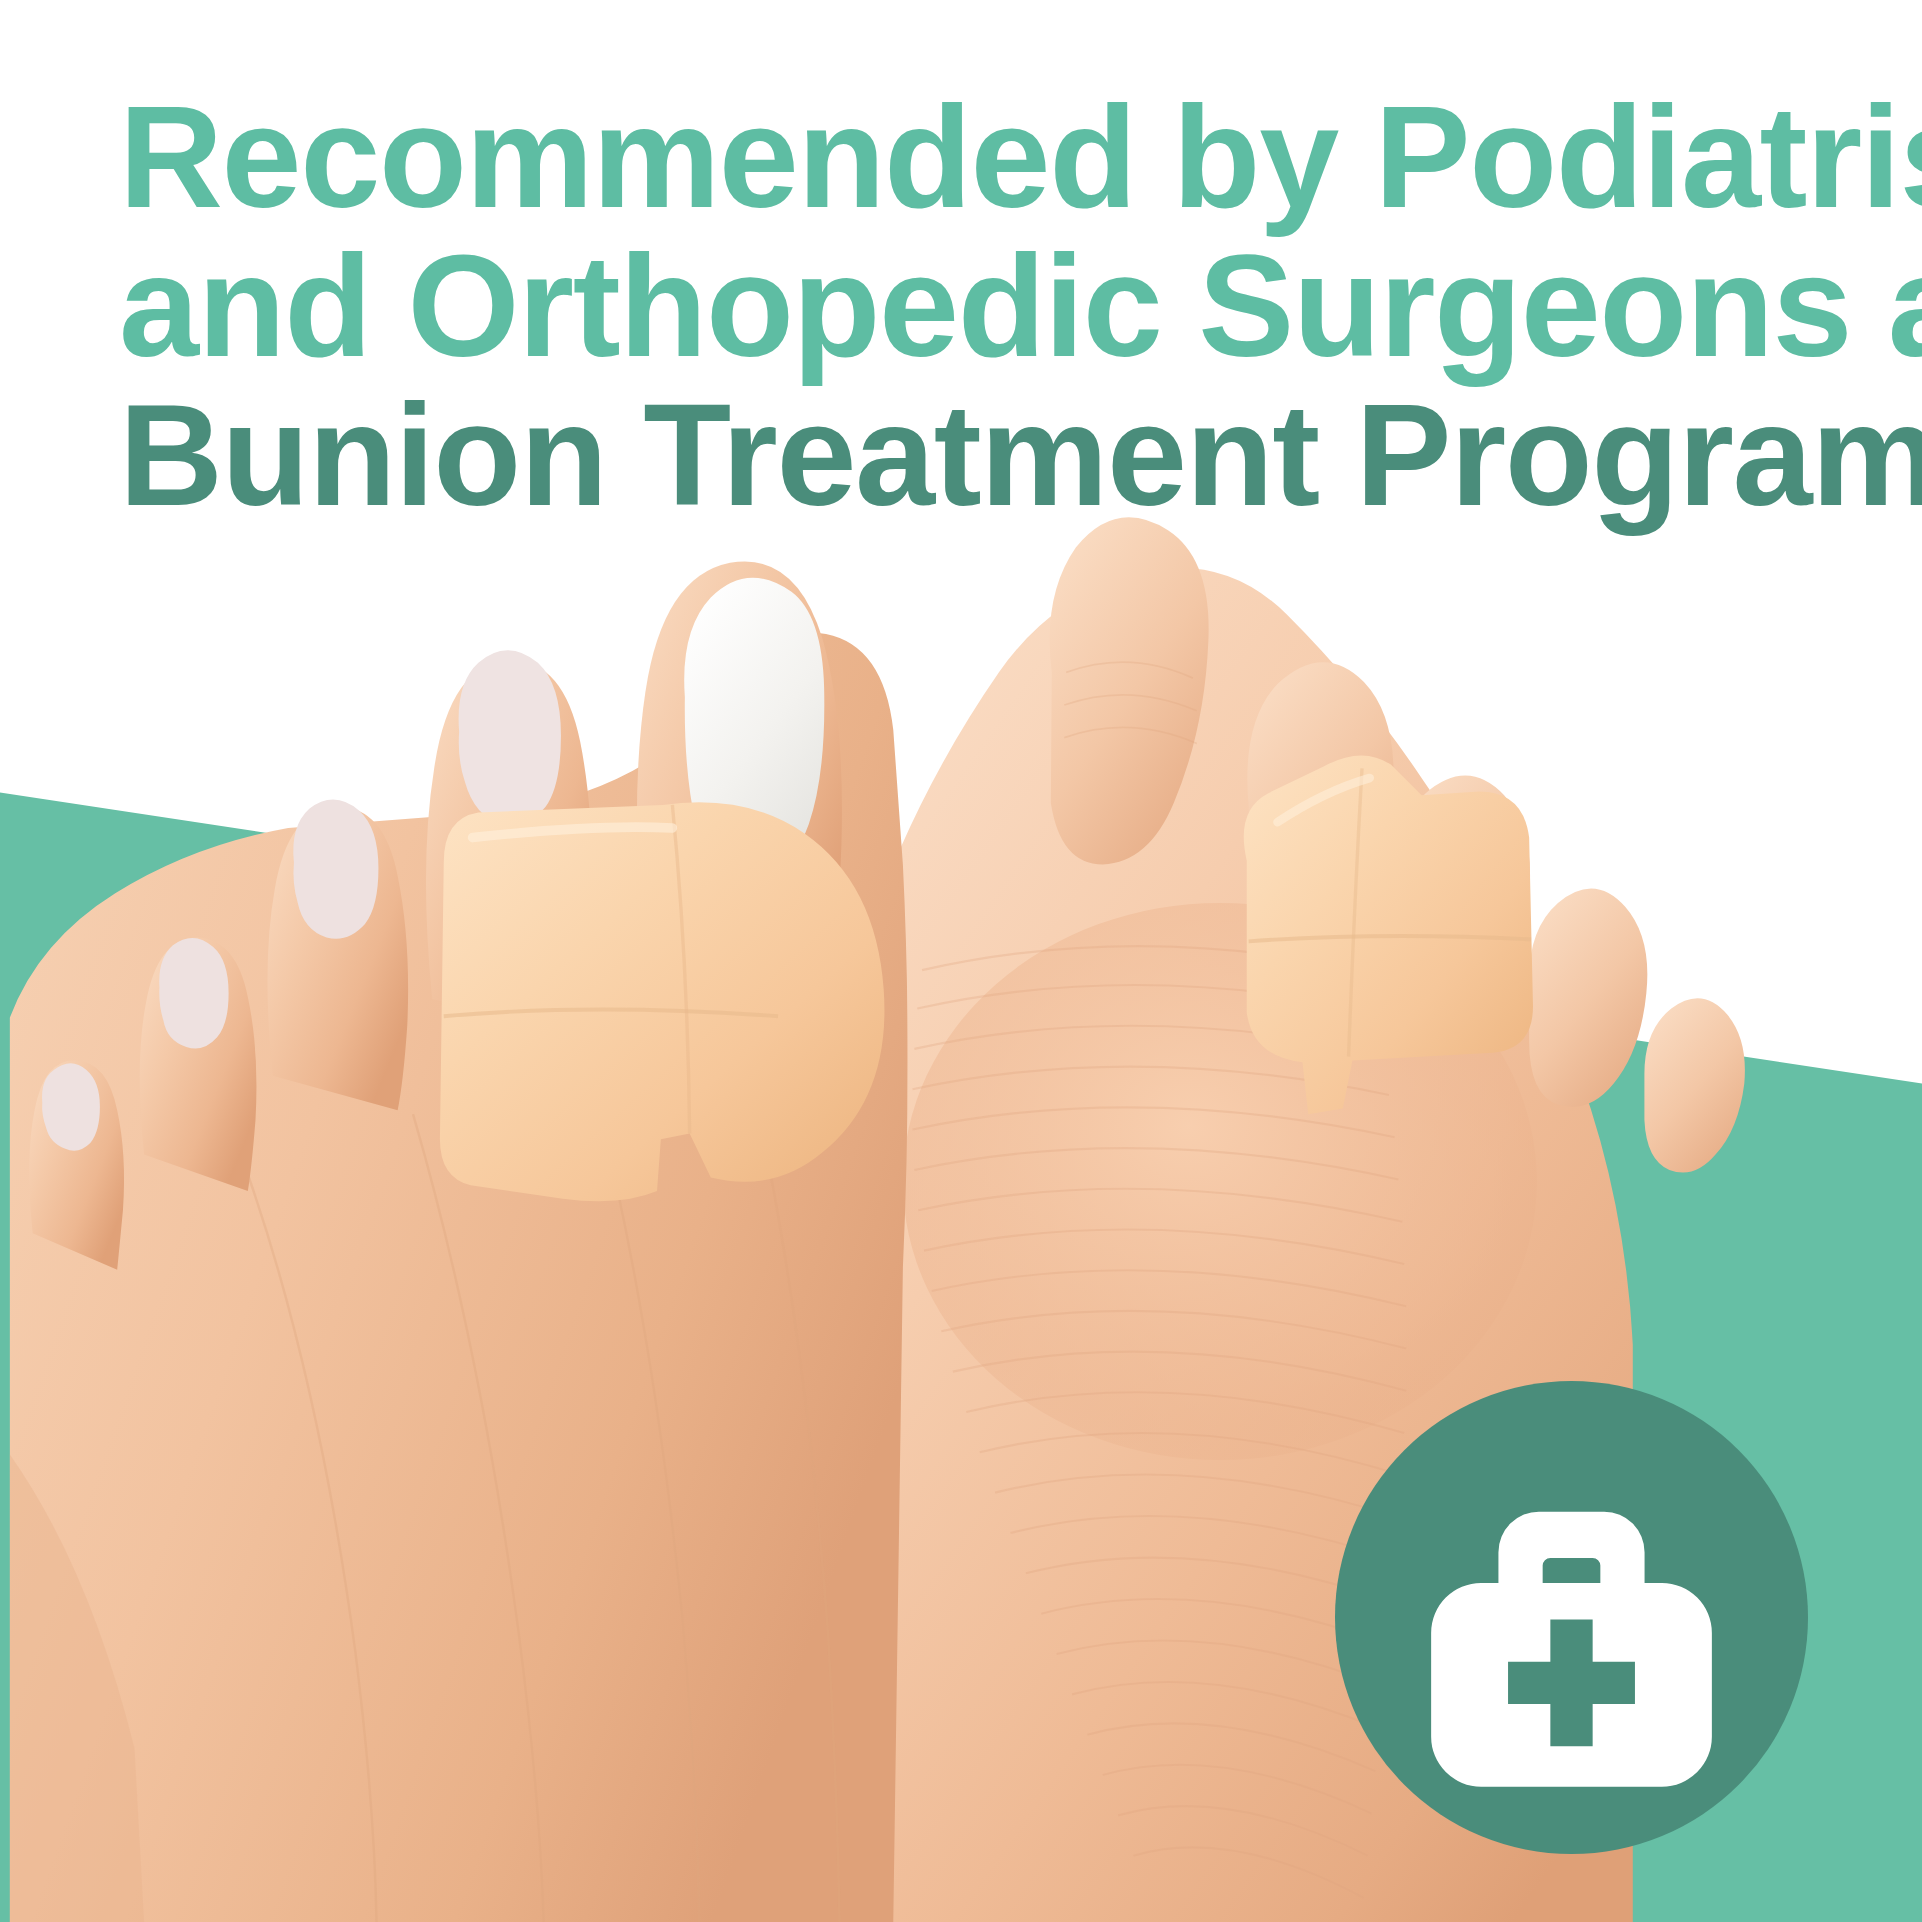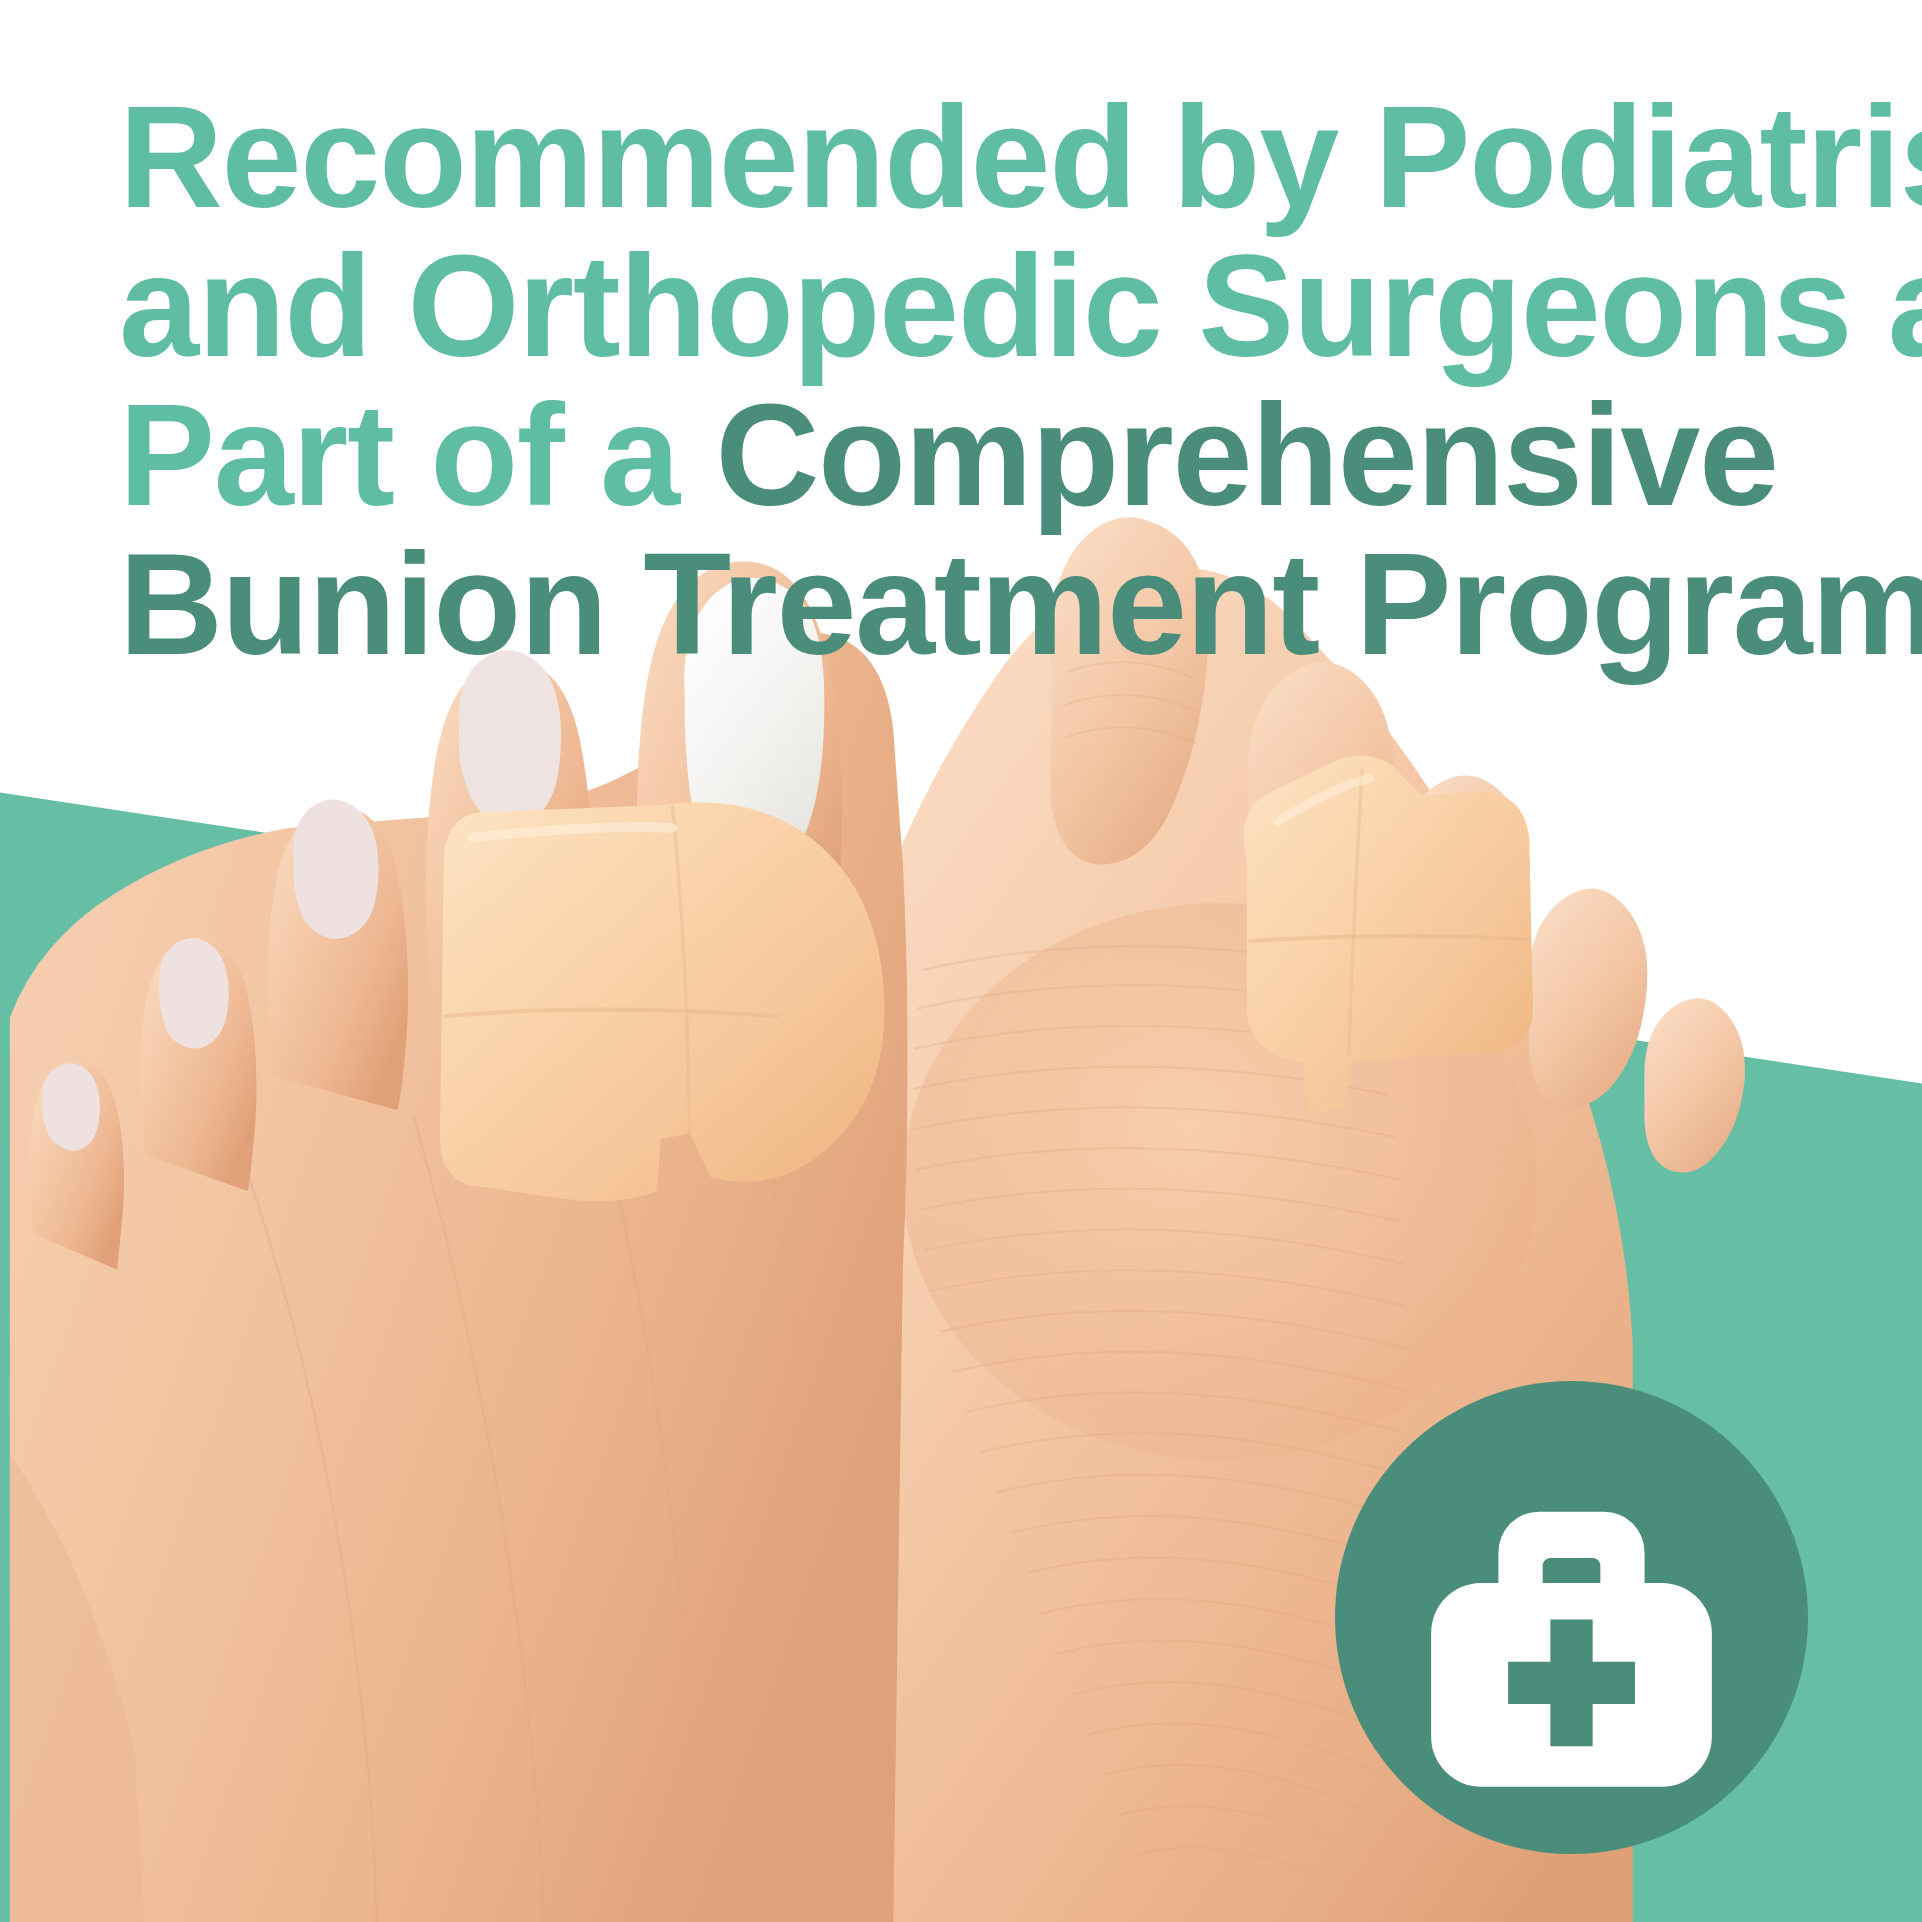--- a/index.html
+++ b/index.html
@@ -64,23 +64,20 @@
       <polygon points="0,825 2001,1128 2001,2001 0,2001" fill="#66bfa5"></polygon>
     </svg>
   </div>
 
   <h1 class="headline">
     <span class="ln">
       <span class="tx-light">Recommended by Podiatrists</span>
     </span>
     <span class="ln">
       <span class="tx-light">and Orthopedic Surgeons as</span>
-    </span>
-    <span class="ln">
-      <span class="tx-light">Part of a </span><span class="tx-dark">Comprehensive</span>
     </span>
     <span class="ln">
       <span class="tx-dark">Bunion Treatment Program.</span>
     </span>
   </h1>
 
   <div class="photo">
     <svg viewBox="0 0 2001 2001" xmlns="http://www.w3.org/2000/svg" aria-hidden="true">
       <defs>
         <linearGradient id="skinA" x1="0" y1="0" x2="1" y2="0.5">

